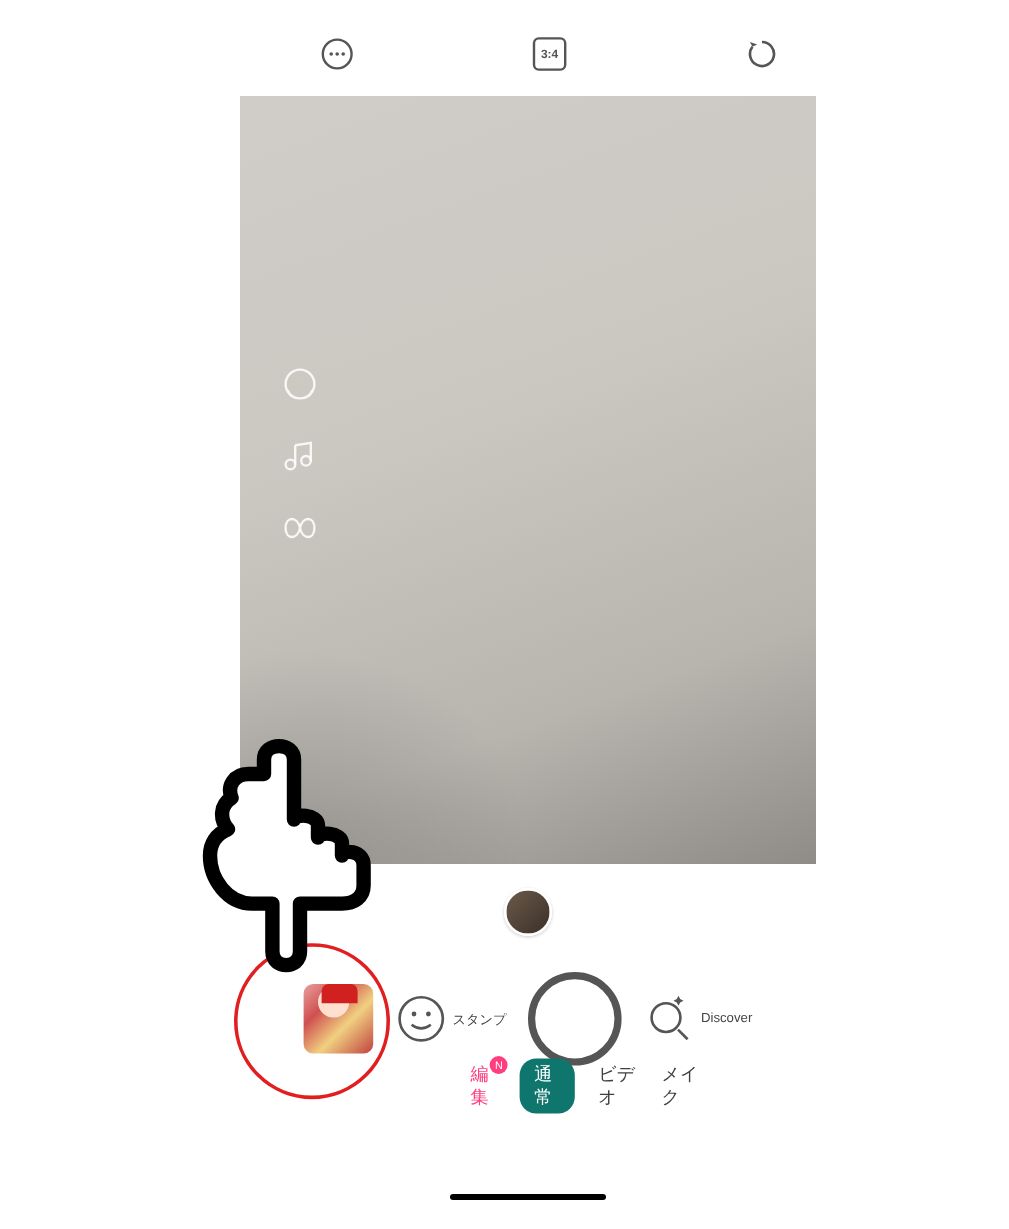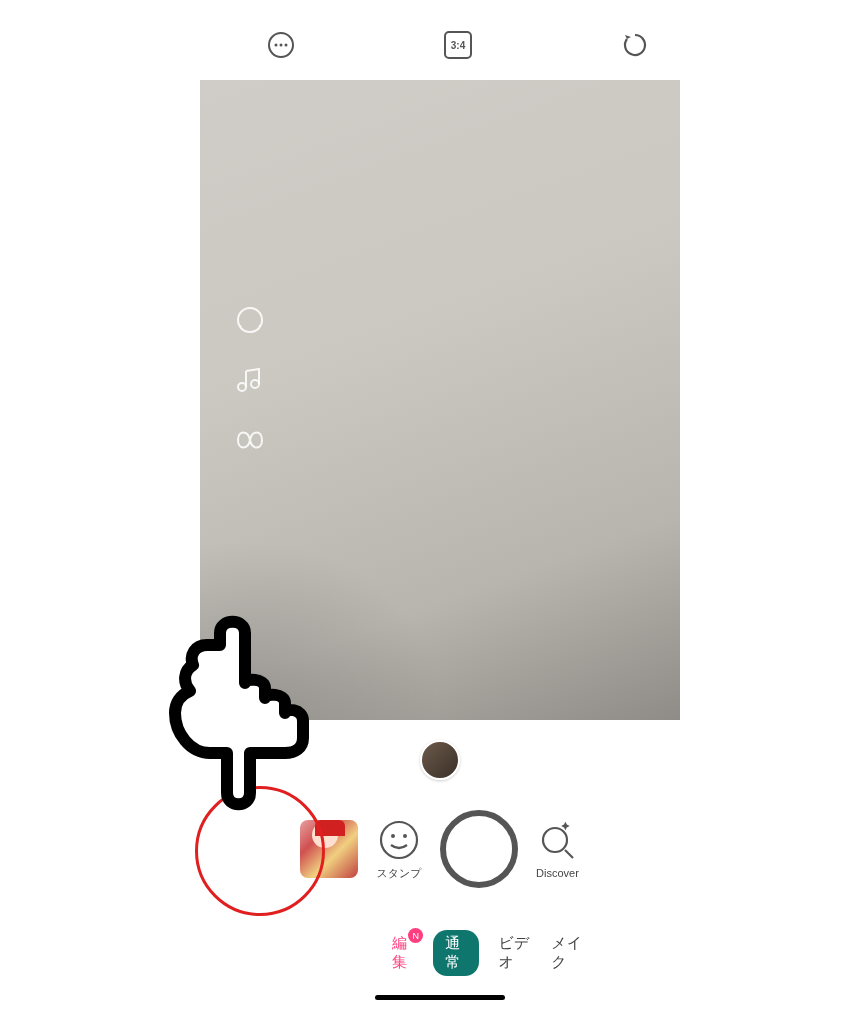--- a/index.html
+++ b/index.html
@@ -94,21 +94,21 @@
       top: 790px;
       left: 0;
       width: 100%;
       display: flex;
       align-items: center;
       justify-content: center;
       gap: 18px;
     }
     .control-item {
       display: flex;
-      flex-direction: column;
+      flex-direction: row;
       align-items: center;
       gap: 4px;
       cursor: pointer;
     }
     .control-label {
       font-size: 11px;
       color: #444;
       font-weight: 500;
     }
     .gallery-thumb {
@@ -138,21 +138,21 @@
     .shutter-btn {
       width: 78px;
       height: 78px;
       border-radius: 50%;
       border: 6px solid #555;
       background: transparent;
       cursor: pointer;
     }
     .mode-tabs {
       position: absolute;
-      top: 910px;
+      top: 862px;
       left: 50%;
       transform: translateX(-50%);
       display: flex;
       align-items: center;
       gap: 20px;
       font-size: 15px;
       font-weight: 500;
       margin-left: 48px;
     }
     .mode-tab {

